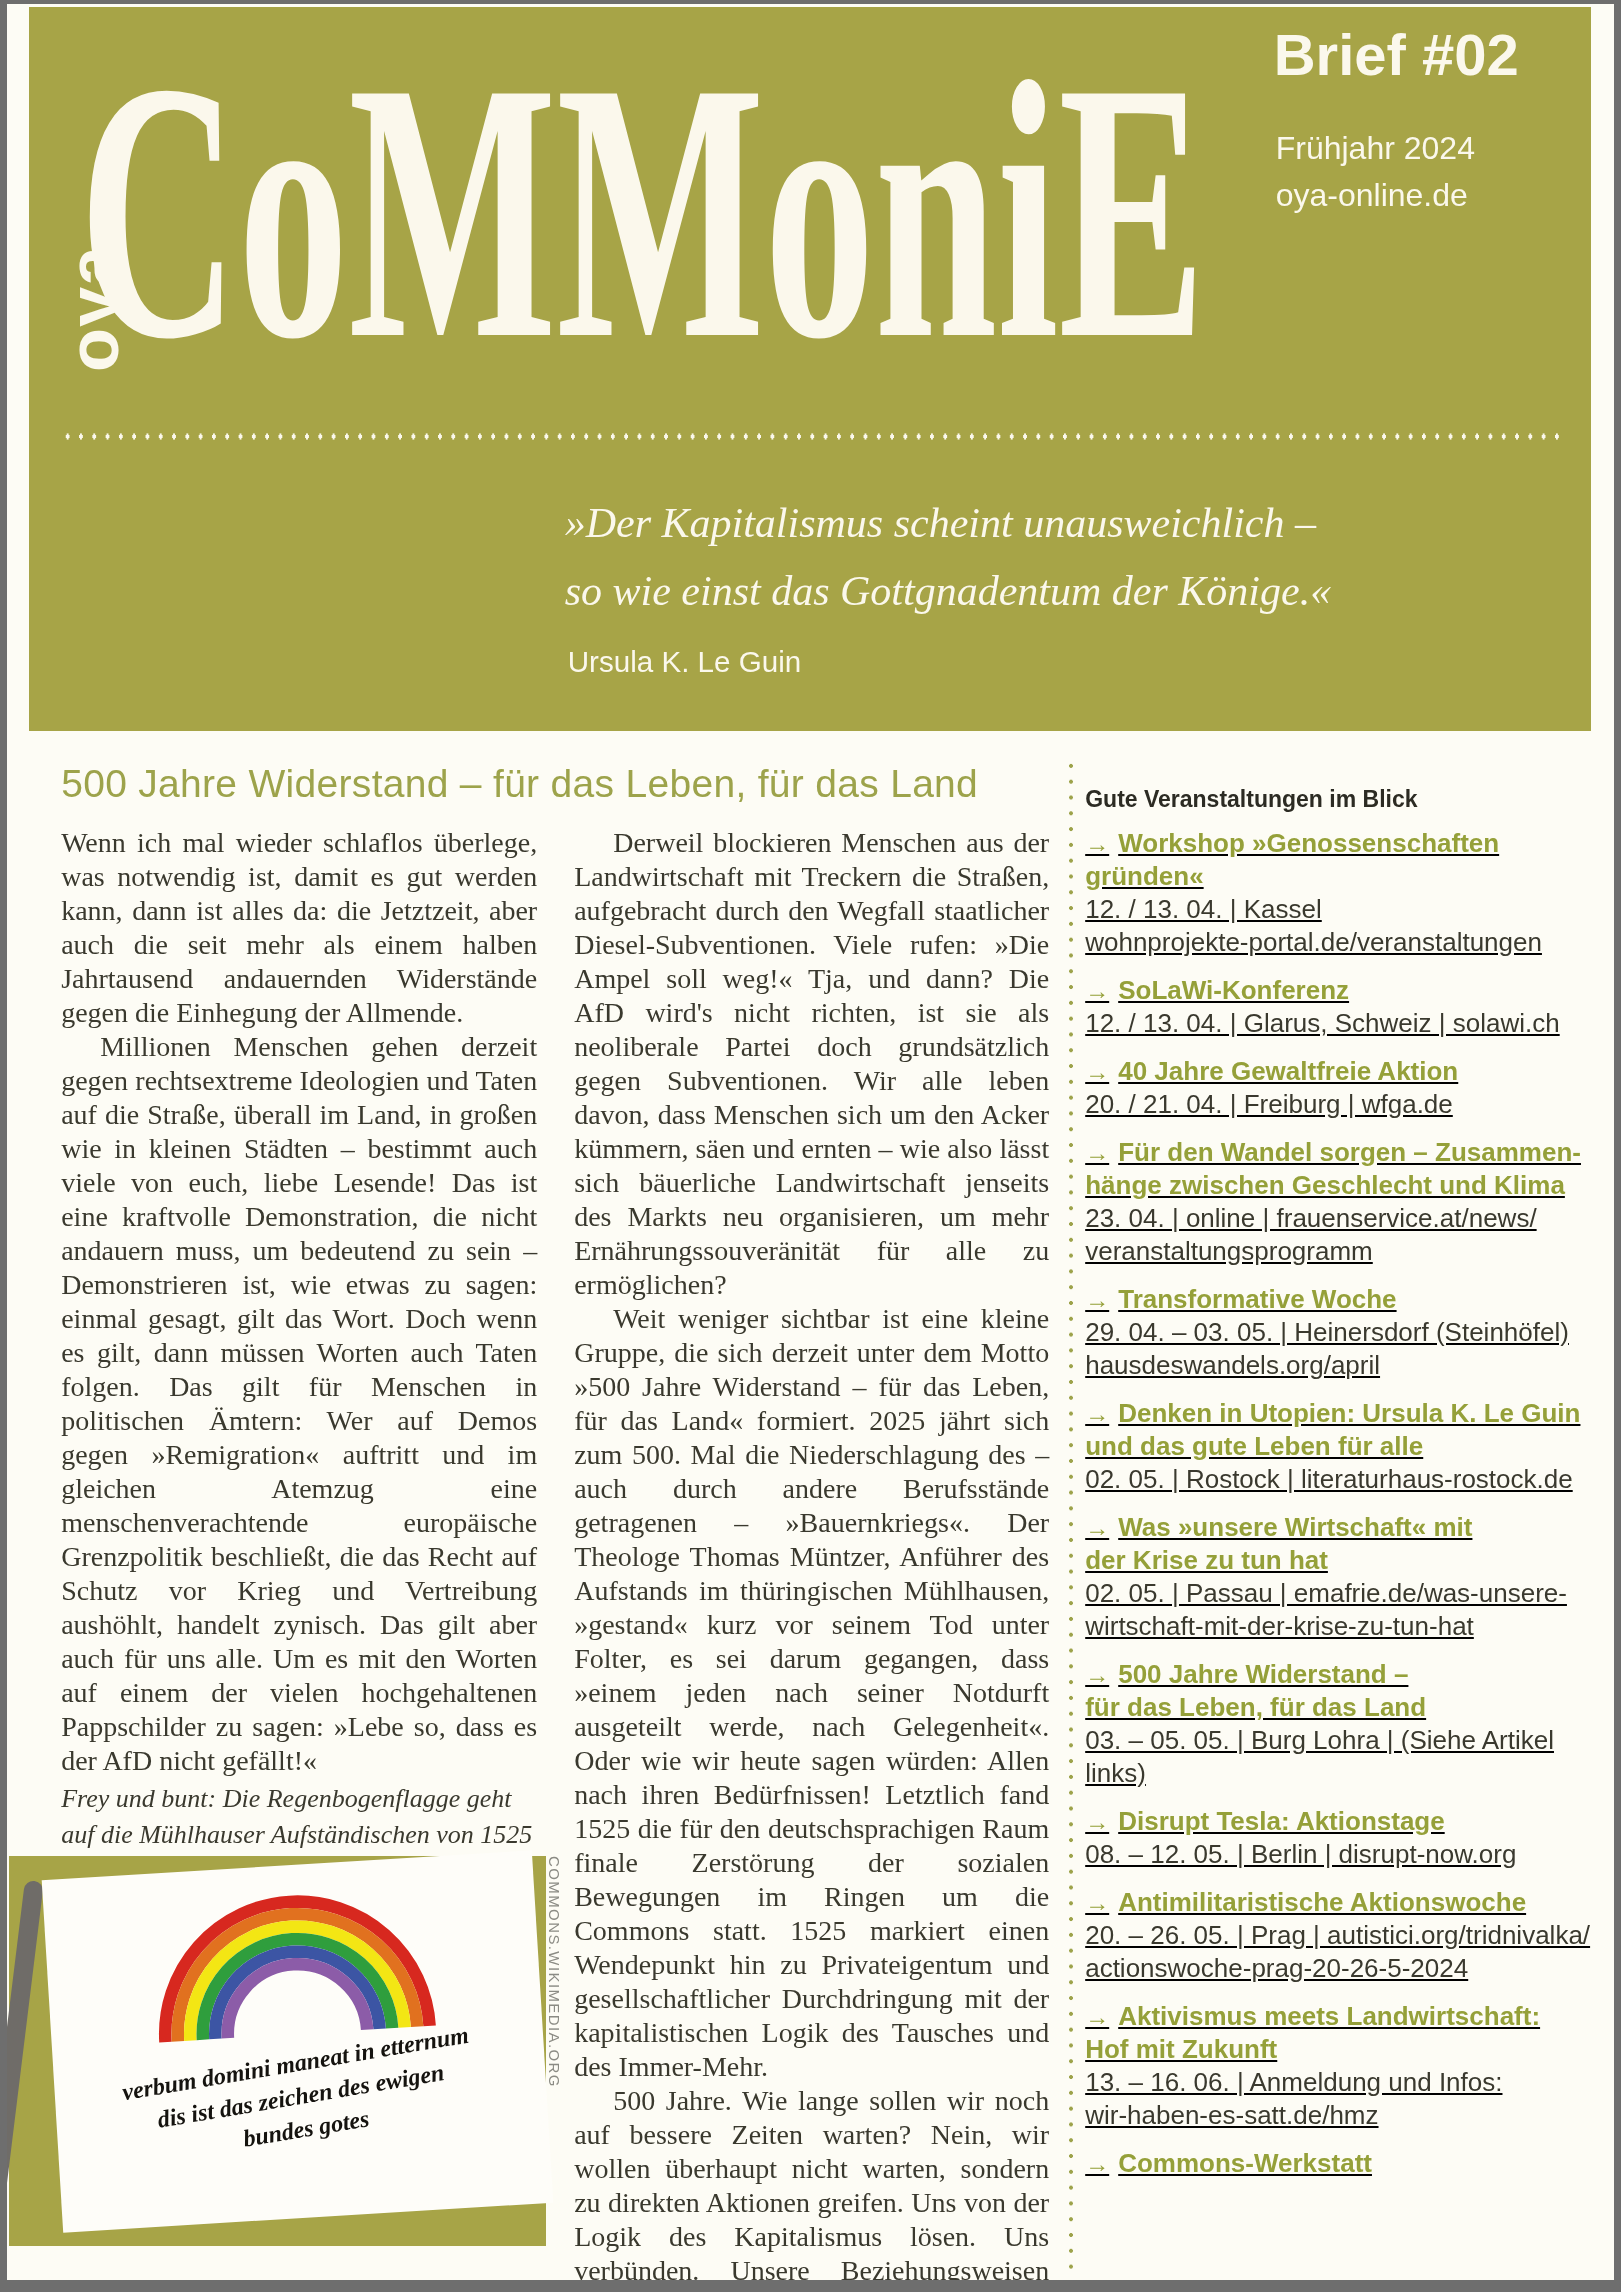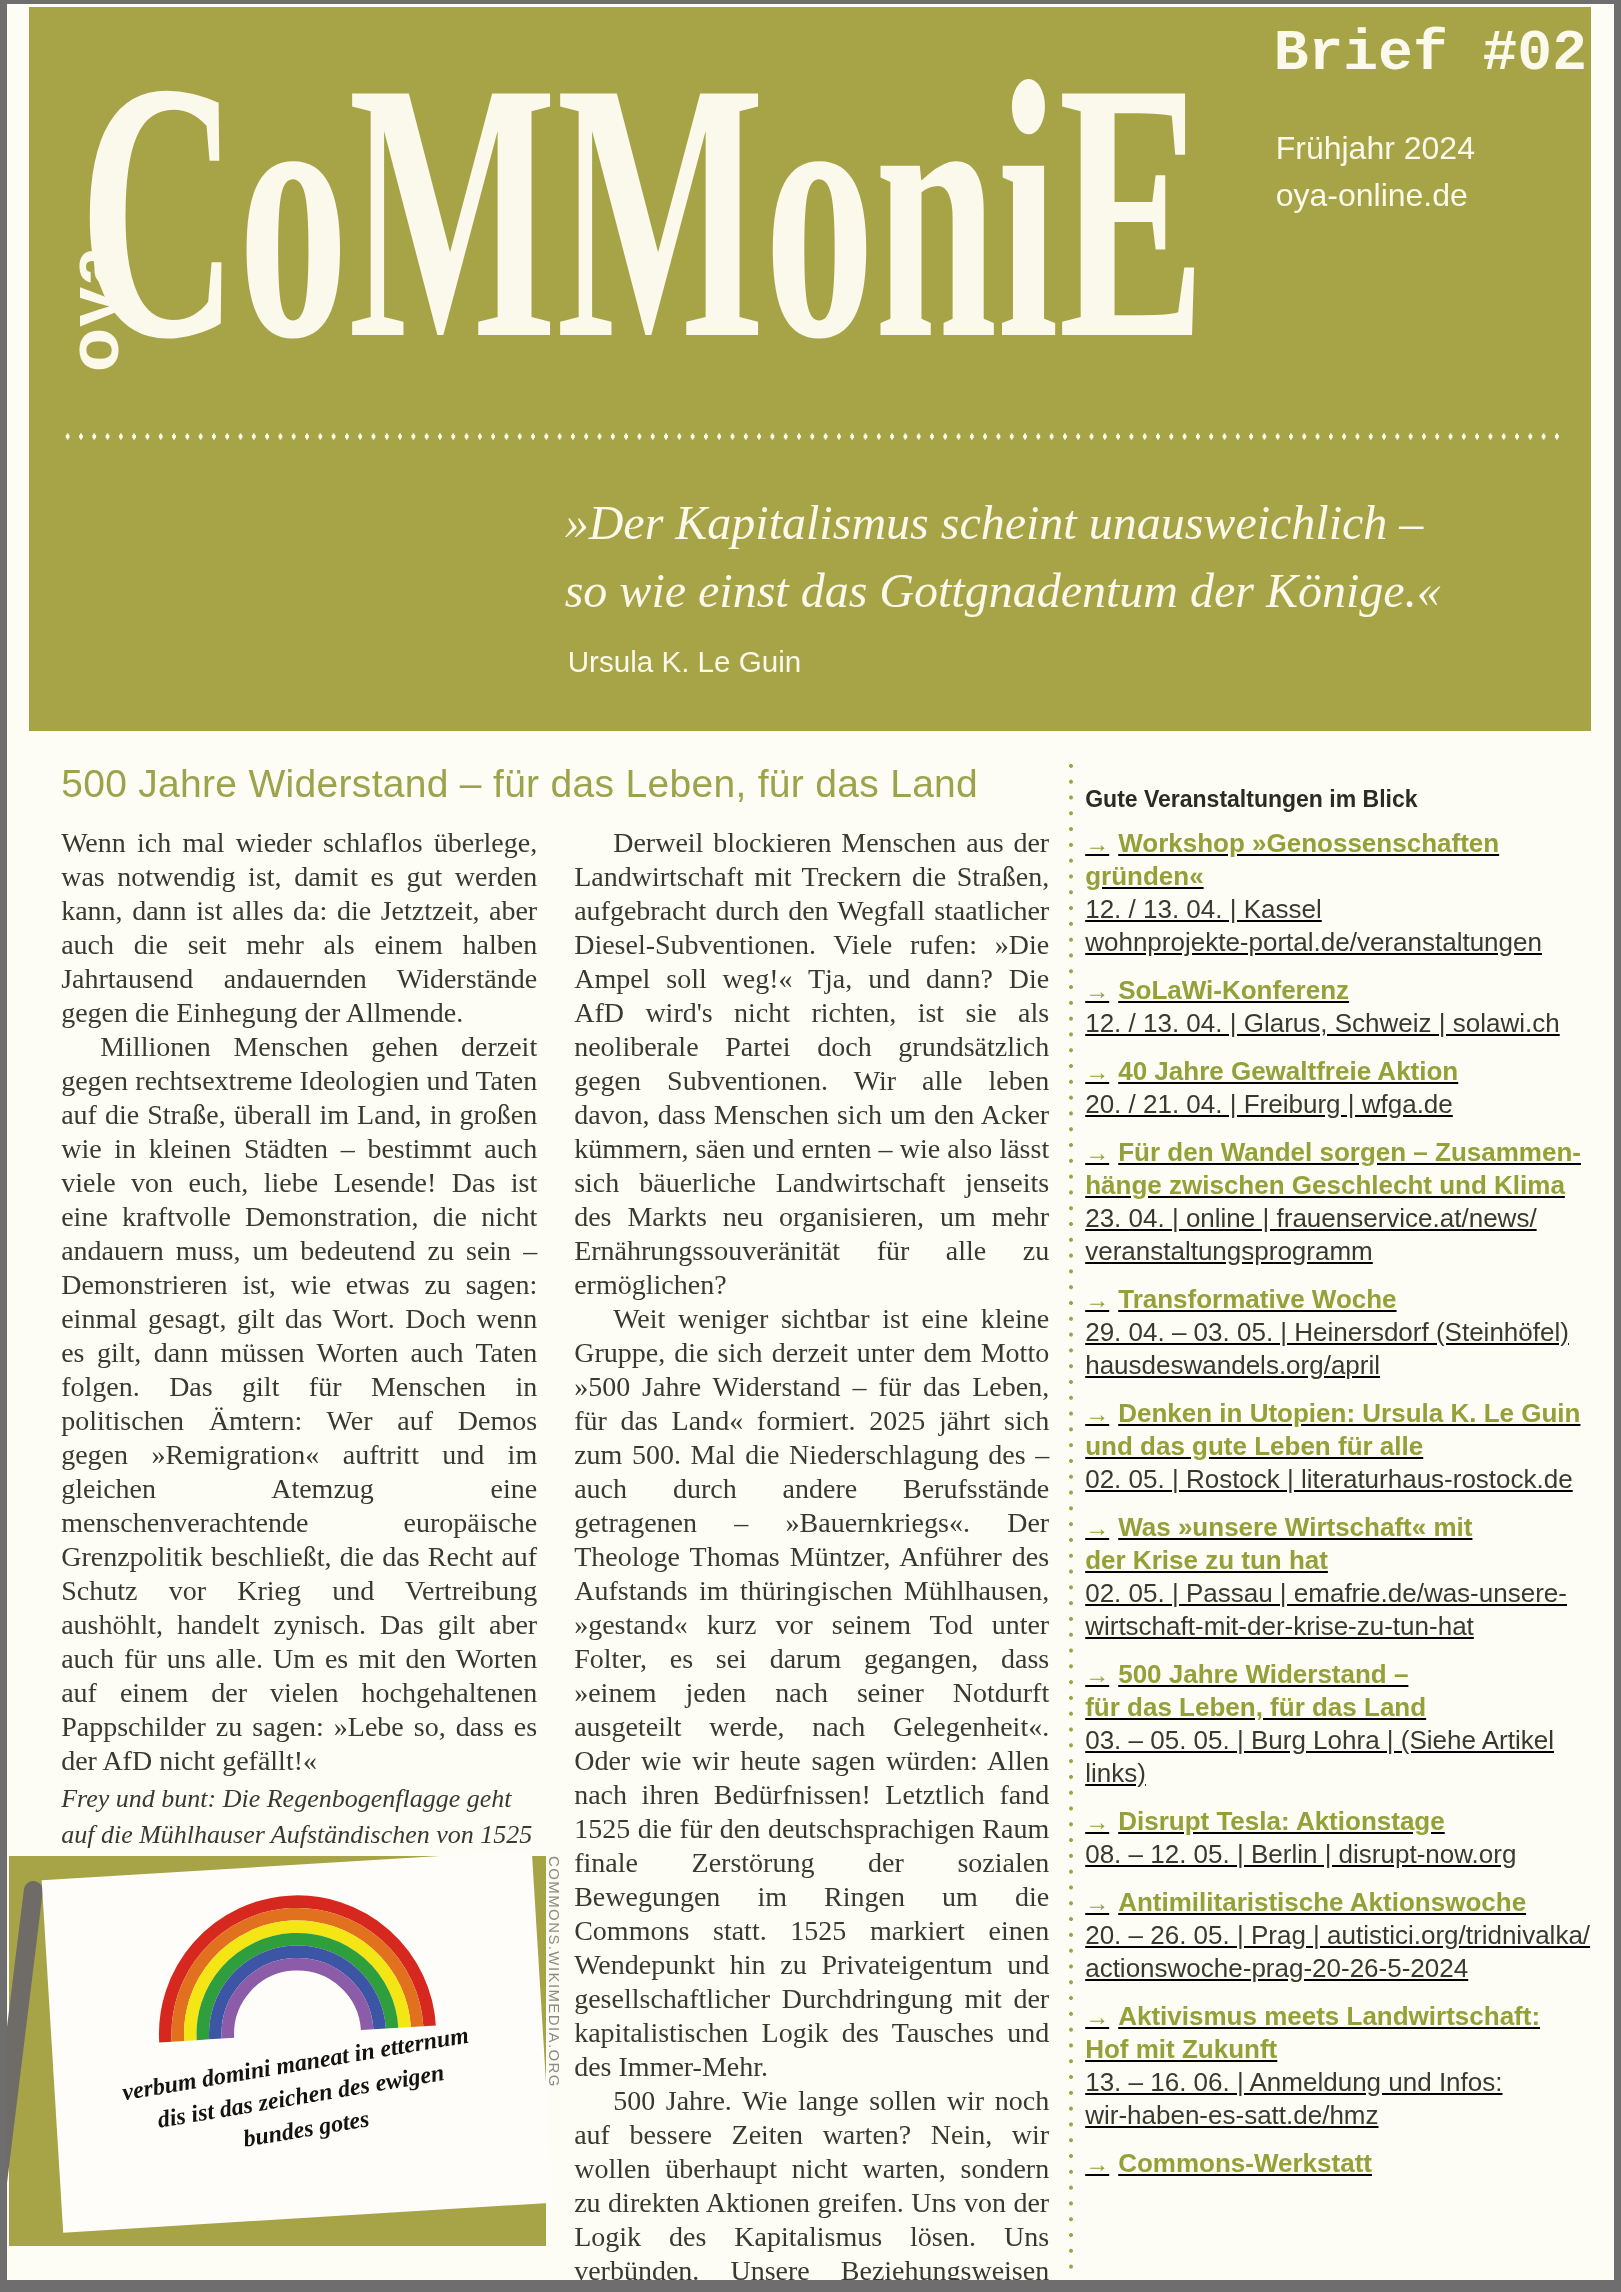--- a/index.html
+++ b/index.html
@@ -14,28 +14,28 @@
   .page{position:absolute;left:7.2px;top:3.6px;width:1607px;height:2276px;background:var(--page);overflow:hidden;}
 
   
   .masthead{position:absolute;left:21.5px;top:3.6px;width:1562px;height:724px;background:var(--olive);}
   .oya-vert{position:absolute;left:23px;top:195px;height:170px;
     writing-mode:vertical-rl;transform:rotate(180deg);
     font-weight:bold;font-size:72px;letter-spacing:0.9px;color:var(--cream);
     font-family:"Liberation Sans",sans-serif;}
   .logo{position:absolute;left:50px;top:54px;width:1130px;height:308px;}
   .logo text{fill:var(--cream);font-family:"Liberation Serif","DejaVu Serif",serif;font-weight:bold;}
-  .issue{position:absolute;left:1245px;top:14.3px;font-size:58px;font-weight:bold;color:var(--cream);letter-spacing:0;font-family:Liberation Mono, monospace;}
+  .issue{position:absolute;left:1245px;top:14.3px;font-size:58px;font-weight:bold;color:var(--cream);letter-spacing:0;}
   .issue-meta{position:absolute;left:1247px;top:118px;font-size:32px;line-height:47px;color:var(--cream);font-weight:400;}
   .dots-h{position:absolute;left:32px;top:423px;width:1501px;height:12.5px;
     background-image:radial-gradient(ellipse 2.5px 4.3px at 50% 50%, var(--cream) 68%, transparent 72%);
     background-size:13.3px 12.5px;background-repeat:repeat-x;}
   .quote{position:absolute;left:536px;top:482px;width:940px;
     font-family:"Liberation Serif","DejaVu Serif",serif;font-style:italic;
-    font-size:48px;line-height:68px;color:var(--cream);white-space:pre-line;}
+    font-size:42px;line-height:68px;color:var(--cream);white-space:pre-line;}
   .quote-author{position:absolute;left:539px;top:638px;font-size:29.6px;color:var(--cream);}
 
   
   .article-title{position:absolute;left:54px;top:758px;width:985px;
     font-size:39px;font-weight:400;letter-spacing:0.3px;color:var(--title-green);}
   .col{position:absolute;top:822px;width:476px;
     font-family:"Liberation Serif","DejaVu Serif",serif;font-size:28px;line-height:34px;
     color:var(--body-ink);text-align:justify;hyphens:auto;-webkit-hyphens:auto;}
   .col-left{left:54px;}
   .col-mid{left:567px;width:475px;}

